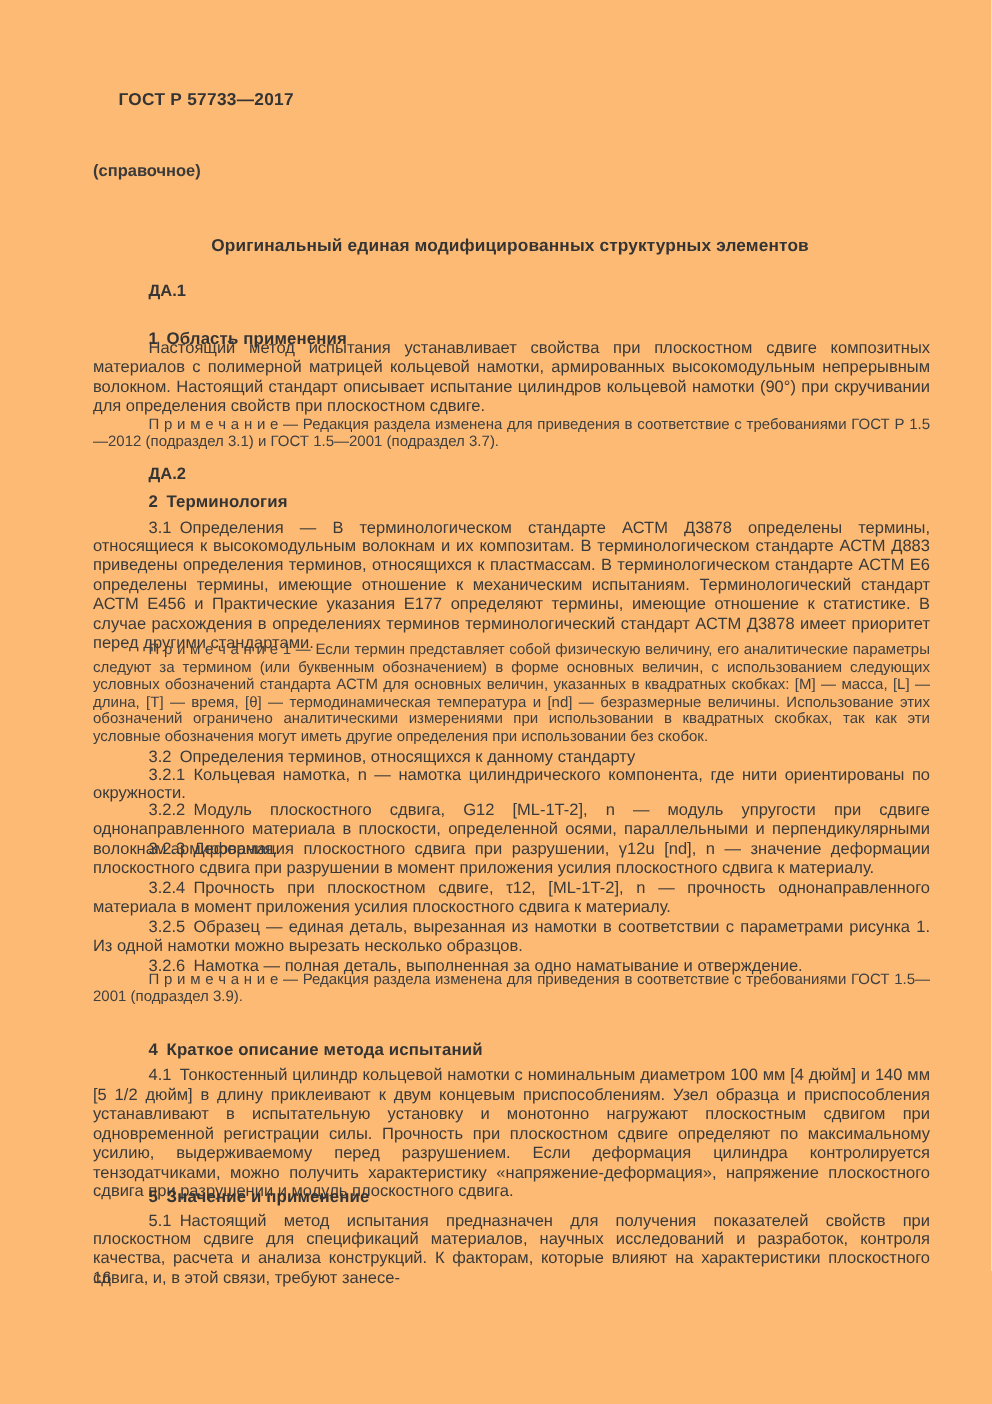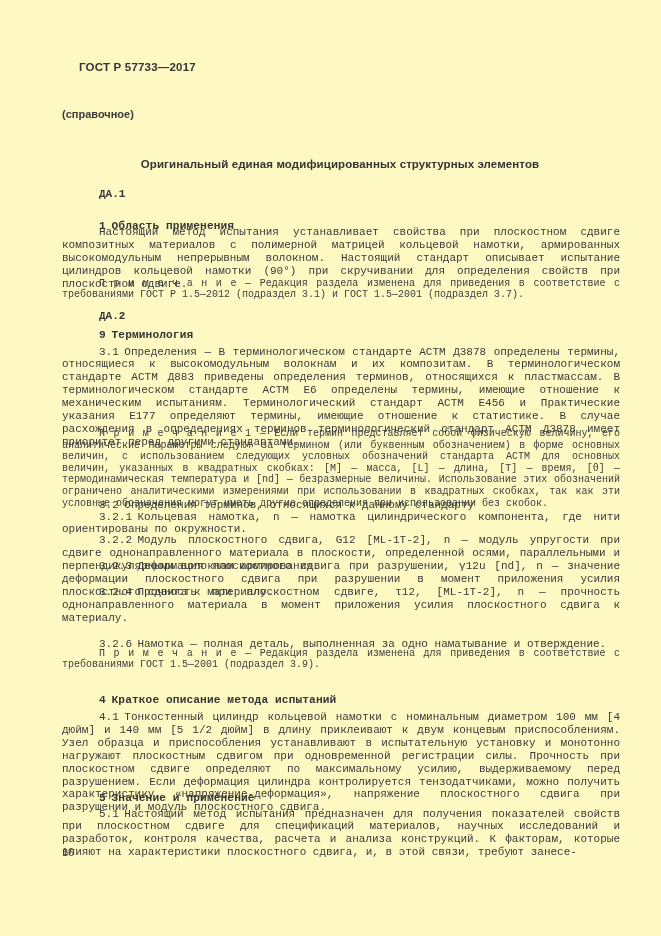--- a/index.html
+++ b/index.html
@@ -1,35 +1,35 @@
 <!DOCTYPE html>
 <html><head>
 <meta charset="utf-8">
 <style>
   html,body{margin:0;padding:0;background:#ffffff;}
   body{width:661px;height:936px;font-family:"Liberation Sans","DejaVu Sans",sans-serif;}
-  .page{position:relative;width:661px;height:936px;background:#fef9c3;overflow:hidden;color:#3a3a3a;}
+  .page{position:relative;width:661px;height:936px;background:#fdba74;overflow:hidden;color:#3a3a3a;}
 
   .running-header{
     position:absolute;left:79px;top:61px;
     font-size:11.5px;font-weight:bold;letter-spacing:0.2px;color:#343434;
   }
   .appendix-label{
     position:absolute;left:62px;top:93px;width:572px;
     text-align:center;font-size:11px;font-weight:bold;color:#3a3a3a;
   }
   .appendix-note{
     position:absolute;left:62px;top:107.5px;width:572px;
     text-align:left;font-size:11px;font-weight:bold;color:#3a3a3a;
   }
   .doc-title{
     position:absolute;left:40px;top:158px;width:600px;
     text-align:center;font-size:11.5px;font-weight:bold;color:#343434;letter-spacing:0.1px;
   }
-  .flow{position:absolute;left:0;top:0;width:661px;height:844px;font-family:Liberation Mono, monospace;}
+  .flow{position:absolute;left:0;top:0;width:661px;height:844px;}
   .flow-item{position:absolute;left:62px;width:558px;color:#3a3a3a;}
   .item-anchor{
     margin-left:37px;width:521px;
     font-size:11px;font-weight:bold;line-height:12.9px;color:#343434;
   }
   .item-heading{
     margin-left:37px;width:521px;
     font-size:11.2px;font-weight:bold;line-height:12.9px;color:#343434;letter-spacing:0.1px;
   }
   .item-para{
@@ -48,28 +48,29 @@
 <div class="page">
   <div class="running-header">ГОСТ Р 57733—2017</div>
   <div class="appendix-note">(справочное)</div>
   <div class="doc-title">Оригинальный единая модифицированных структурных элементов</div>
   <div class="flow" id="content-flow">
       <div class="flow-item item-anchor" style="top: 188px;">ДА.1</div>
       <div class="flow-item item-heading" style="top: 220px;">1 Область применения</div>
       <div class="flow-item item-para" style="top: 226px;">Настоящий метод испытания устанавливает свойства при плоскостном сдвиге композитных материалов с полимерной матрицей кольцевой намотки, армированных высокомодульным непрерывным волокном. Настоящий стандарт описывает испытание цилиндров кольцевой намотки (90°) при скручивании для определения свойств при плоскостном сдвиге.</div>
       <div class="flow-item item-note" style="top: 277.5px;">П р и м е ч а н и е — Редакция раздела изменена для приведения в соответствие с требованиями ГОСТ Р 1.5—2012 (подраздел 3.1) и ГОСТ 1.5—2001 (подраздел 3.7).</div>
       <div class="flow-item item-anchor" style="top: 310px;">ДА.2</div>
-      <div class="flow-item item-heading" style="top: 329px;">9 Терминология</div>
+      <div class="flow-item item-heading" style="top: 329px;">2 Терминология</div>
       <div class="flow-item item-para" style="top: 345.5px;">3.1 Определения — В терминологическом стандарте АСТМ Д3878 определены термины, относящиеся к высокомодульным волокнам и их композитам. В терминологическом стандарте АСТМ Д883 приведены определения терминов, относящихся к пластмассам. В терминологическом стандарте АСТМ Е6 определены термины, имеющие отношение к механическим испытаниям. Терминологический стандарт АСТМ Е456 и Практические указания Е177 определяют термины, имеющие отношение к статистике. В случае расхождения в определениях терминов терминологический стандарт АСТМ Д3878 имеет приоритет перед другими стандартами.</div>
       <div class="flow-item item-note" style="top: 428px;">П р и м е ч а н и е  1 — Если термин представляет собой физическую величину, его аналитические параметры следуют за термином (или буквенным обозначением) в форме основных величин, с использованием следующих условных обозначений стандарта АСТМ для основных величин, указанных в квадратных скобках: [M] — масса, [L] — длина, [T] — время, [θ] — термодинамическая температура и [nd] — безразмерные величины. Использование этих обозначений ограничено аналитическими измерениями при использовании в квадратных скобках, так как эти условные обозначения могут иметь другие определения при использовании без скобок.</div>
       <div class="flow-item item-para" style="top: 498.5px;">3.2 Определения терминов, относящихся к данному стандарту</div>
       <div class="flow-item item-para" style="top: 510.5px;">3.2.1 Кольцевая намотка, n — намотка цилиндрического компонента, где нити ориентированы по окружности.</div>
       <div class="flow-item item-para" style="top: 534px;">3.2.2 Модуль плоскостного сдвига, G12 [ML-1T-2], n — модуль упругости при сдвиге однонаправленного материала в плоскости, определенной осями, параллельными и перпендикулярными волокнам армирования.</div>
       <div class="flow-item item-para" style="top: 560px;">3.2.3 Деформация плоскостного сдвига при разрушении, γ12u [nd], n — значение деформации плоскостного сдвига при разрушении в момент приложения усилия плоскостного сдвига к материалу.</div>
       <div class="flow-item item-para" style="top: 586px;">3.2.4 Прочность при плоскостном сдвиге, τ12, [ML-1T-2], n — прочность однонаправленного материала в момент приложения усилия плоскостного сдвига к материалу.</div>
+      <div class="flow-item item-para" style="top: 612px;">3.2.5 Образец — единая деталь, вырезанная из намотки в соответствии с параметрами рисунка 1. Из одной намотки можно вырезать несколько образцов.</div>
       <div class="flow-item item-para" style="top: 638px;">3.2.6 Намотка — полная деталь, выполненная за одно наматывание и отверждение.</div>
       <div class="flow-item item-note" style="top: 647.5px;">П р и м е ч а н и е — Редакция раздела изменена для приведения в соответствие с требованиями ГОСТ 1.5—2001 (подраздел 3.9).</div>
       <div class="flow-item item-heading" style="top: 694px;">4 Краткое описание метода испытаний</div>
       <div class="flow-item item-para" style="top: 711px;">4.1 Тонкостенный цилиндр кольцевой намотки с номинальным диаметром 100 мм [4 дюйм] и 140 мм [5 1/2 дюйм] в длину приклеивают к двум концевым приспособлениям. Узел образца и приспособления устанавливают в испытательную установку и монотонно нагружают плоскостным сдвигом при одновременной регистрации силы. Прочность при плоскостном сдвиге определяют по максимальному усилию, выдерживаемому перед разрушением. Если деформация цилиндра контролируется тензодатчиками, можно получить характеристику «напряжение-деформация», напряжение плоскостного сдвига при разрушении и модуль плоскостного сдвига.</div>
       <div class="flow-item item-heading" style="top: 791.5px;">5 Значение и применение</div>
       <div class="flow-item item-para" style="top: 807.5px;">5.1 Настоящий метод испытания предназначен для получения показателей свойств при плоскостном сдвиге для спецификаций материалов, научных исследований и разработок, контроля качества, расчета и анализа конструкций. К факторам, которые влияют на характеристики плоскостного сдвига, и, в этой связи, требуют занесе-</div>
     </div>
   <div class="page-number">16</div>
 </div>
 

